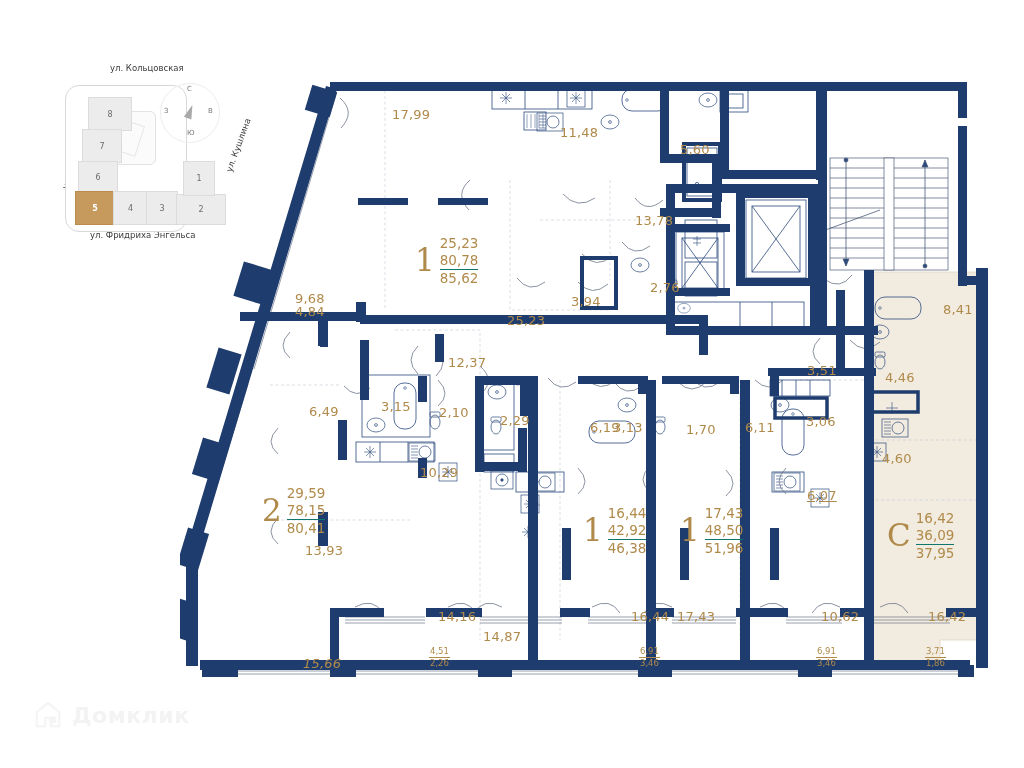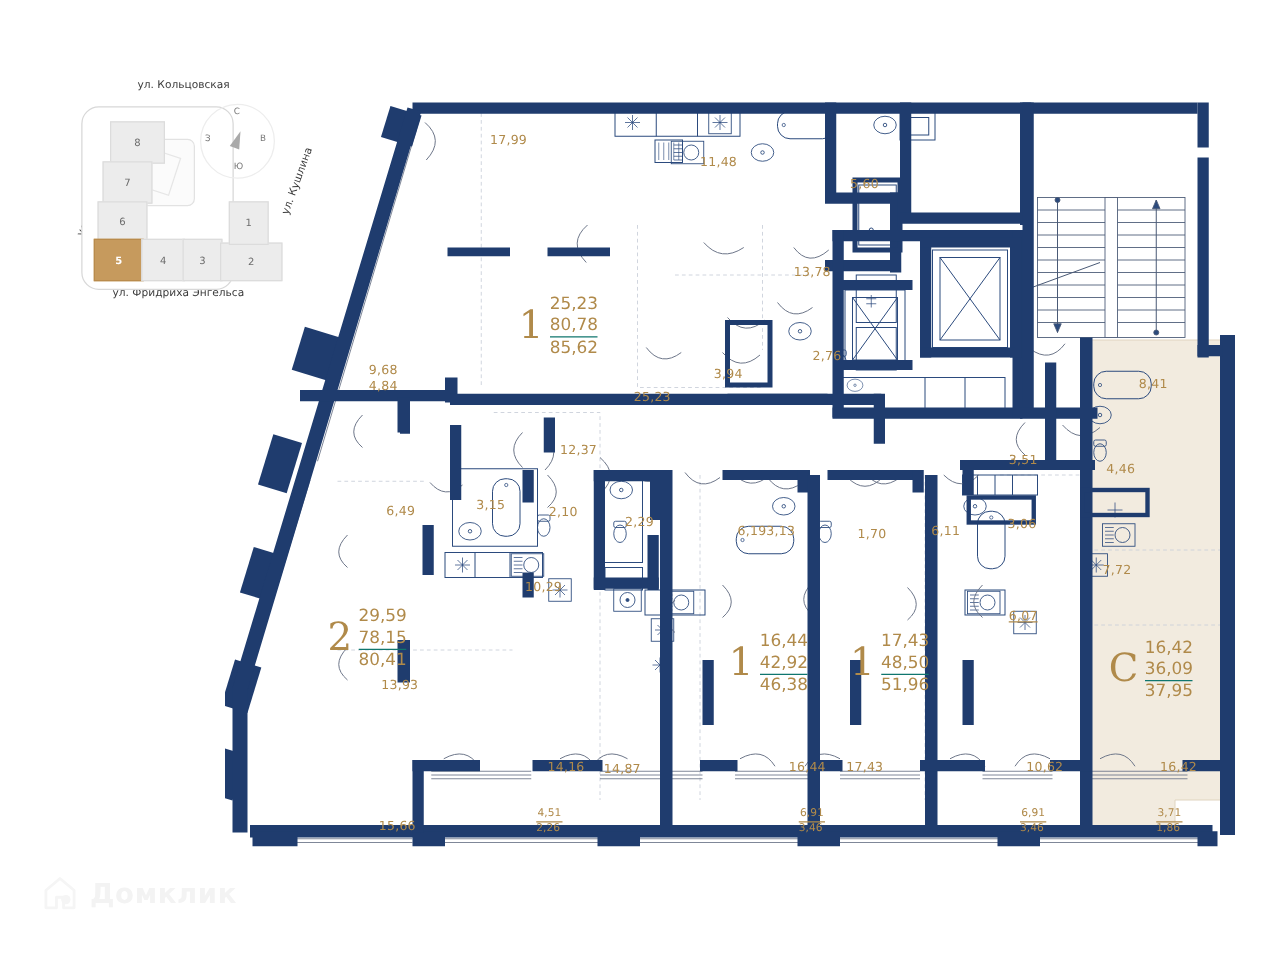--- a/index.html
+++ b/index.html
@@ -32,22 +32,22 @@
       border-bottom:14px solid #a9a9a9;transform:translate(-50%,-60%) rotate(20deg);}
   .mm-core{position:absolute;left:56px;top:56px;width:58px;height:52px;
       border:1px solid #e2e2e2;border-radius:6px;background:#fbfbfb;}
   .mm-core:before{content:"";position:absolute;left:8px;top:8px;width:34px;height:30px;
       border:1px solid #e6e6e6;transform:rotate(18deg);}
 
   
   .plan{position:absolute;left:180px;top:80px;width:830px;height:620px;}
   .plan svg{position:absolute;left:0;top:0;}
 
-  .dim{position:absolute;font-size:10px;color:#b08a4a;white-space:nowrap;letter-spacing:.2px;}
-  .bal{position:absolute;font-size:8.5px;color:#b08a4a;line-height:1.25;}
+  .dim{position:absolute;font-size:13px;color:#b08a4a;white-space:nowrap;letter-spacing:.2px;}
+  .bal{position:absolute;text-align:center;font-size:8.5px;color:#b08a4a;line-height:1.25;}
   .bal .top{border-bottom:1px solid #b08a4a;display:inline-block;padding:0 1px;}
 
   .apt{position:absolute;display:flex;align-items:center;color:#b08a4a;}
   .apt .rooms{font-size:31px;line-height:1;font-weight:400;margin-right:5px;
       font-family:"DejaVu Serif","Liberation Serif",serif;}
   .apt .nums{font-size:13.5px;line-height:1.25;text-align:left;}
   .apt .nums .mid{border-bottom:1px solid #0f766e;display:inline-block;padding-bottom:0px;}
 
   
   .wm{position:absolute;left:33px;top:700px;display:flex;align-items:center;gap:9px;}
@@ -472,46 +472,46 @@
     </div>
 
     <div id="dims">
         <div class="dim" style="left: 212px; top: 27px;">17,99</div>
         <div class="dim" style="left: 380px; top: 45px;">11,48</div>
         <div class="dim" style="left: 500px; top: 62px;">5,60</div>
         <div class="dim" style="left: 455px; top: 133px;">13,78</div>
         <div class="dim" style="left: 327px; top: 233px;">25,23</div>
         <div class="dim" style="left: 391px; top: 214px;">3,94</div>
         <div class="dim" style="left: 470px; top: 200px;">2,76</div>
-        <div class="dim" style="left: 731px; top: 222px;">8,41</div>
+        <div class="dim" style="left: 763px; top: 222px;">8,41</div>
         <div class="dim" style="left: 115px; top: 211px;">9,68</div>
         <div class="dim" style="left: 115px; top: 224px;">4,84</div>
         <div class="dim" style="left: 268px; top: 275px;">12,37</div>
         <div class="dim" style="left: 129px; top: 324px;">6,49</div>
         <div class="dim" style="left: 201px; top: 319px;">3,15</div>
         <div class="dim" style="left: 259px; top: 325px;">2,10</div>
         <div class="dim" style="left: 320px; top: 333px;">2,29</div>
         <div class="dim" style="left: 378px; top: 340px; margin-left: 32px;">6,19</div>
         <div class="dim" style="left: 433px; top: 340px; text-align: right;">3,13</div>
         <div class="dim" style="left: 506px; top: 342px;">1,70</div>
         <div class="dim" style="left: 565px; top: 340px;">6,11</div>
         <div class="dim" style="left: 627px; top: 283px;">3,51</div>
         <div class="dim" style="left: 626px; top: 334px;">3,06</div>
         <div class="dim" style="left: 705px; top: 290px;">4,46</div>
         <div class="dim" style="left: 240px; top: 385px;">10,29</div>
-        <div class="dim" style="left: 702px; top: 371px;">7,72</div>
+        <div class="dim" style="left: 702px; top: 371px;">4,60</div>
         <div class="dim" style="left: 627px; top: 408px; text-decoration: underline;">6,07</div>
         <div class="dim" style="left: 125px; top: 463px;">13,93</div>
         <div class="dim" style="left: 258px; top: 529px;">14,16</div>
-        <div class="dim" style="left: 303px; top: 530px;">14,87</div>
+        <div class="dim" style="left: 303px; top: 549px;">14,87</div>
         <div class="dim" style="left: 451px; top: 529px;">16,44</div>
         <div class="dim" style="left: 497px; top: 529px;">17,43</div>
         <div class="dim" style="left: 641px; top: 529px;">10,62</div>
         <div class="dim" style="left: 748px; top: 529px;">16,42</div>
-        <div class="dim" style="left: 123px; top: 576px;">15,66</div>
+        <div class="dim" style="left: 123px; top: 576px; font-style: italic;">15,66</div>
       </div>
     <div id="bals">
         <div class="bal" style="left: 249px; top: 566px;">
           <div><span class="top">4,51</span></div>
           <div>2,26</div>
         </div>
         <div class="bal" style="left: 459px; top: 566px;">
           <div><span class="top">6,91</span></div>
           <div>3,46</div>
         </div>

